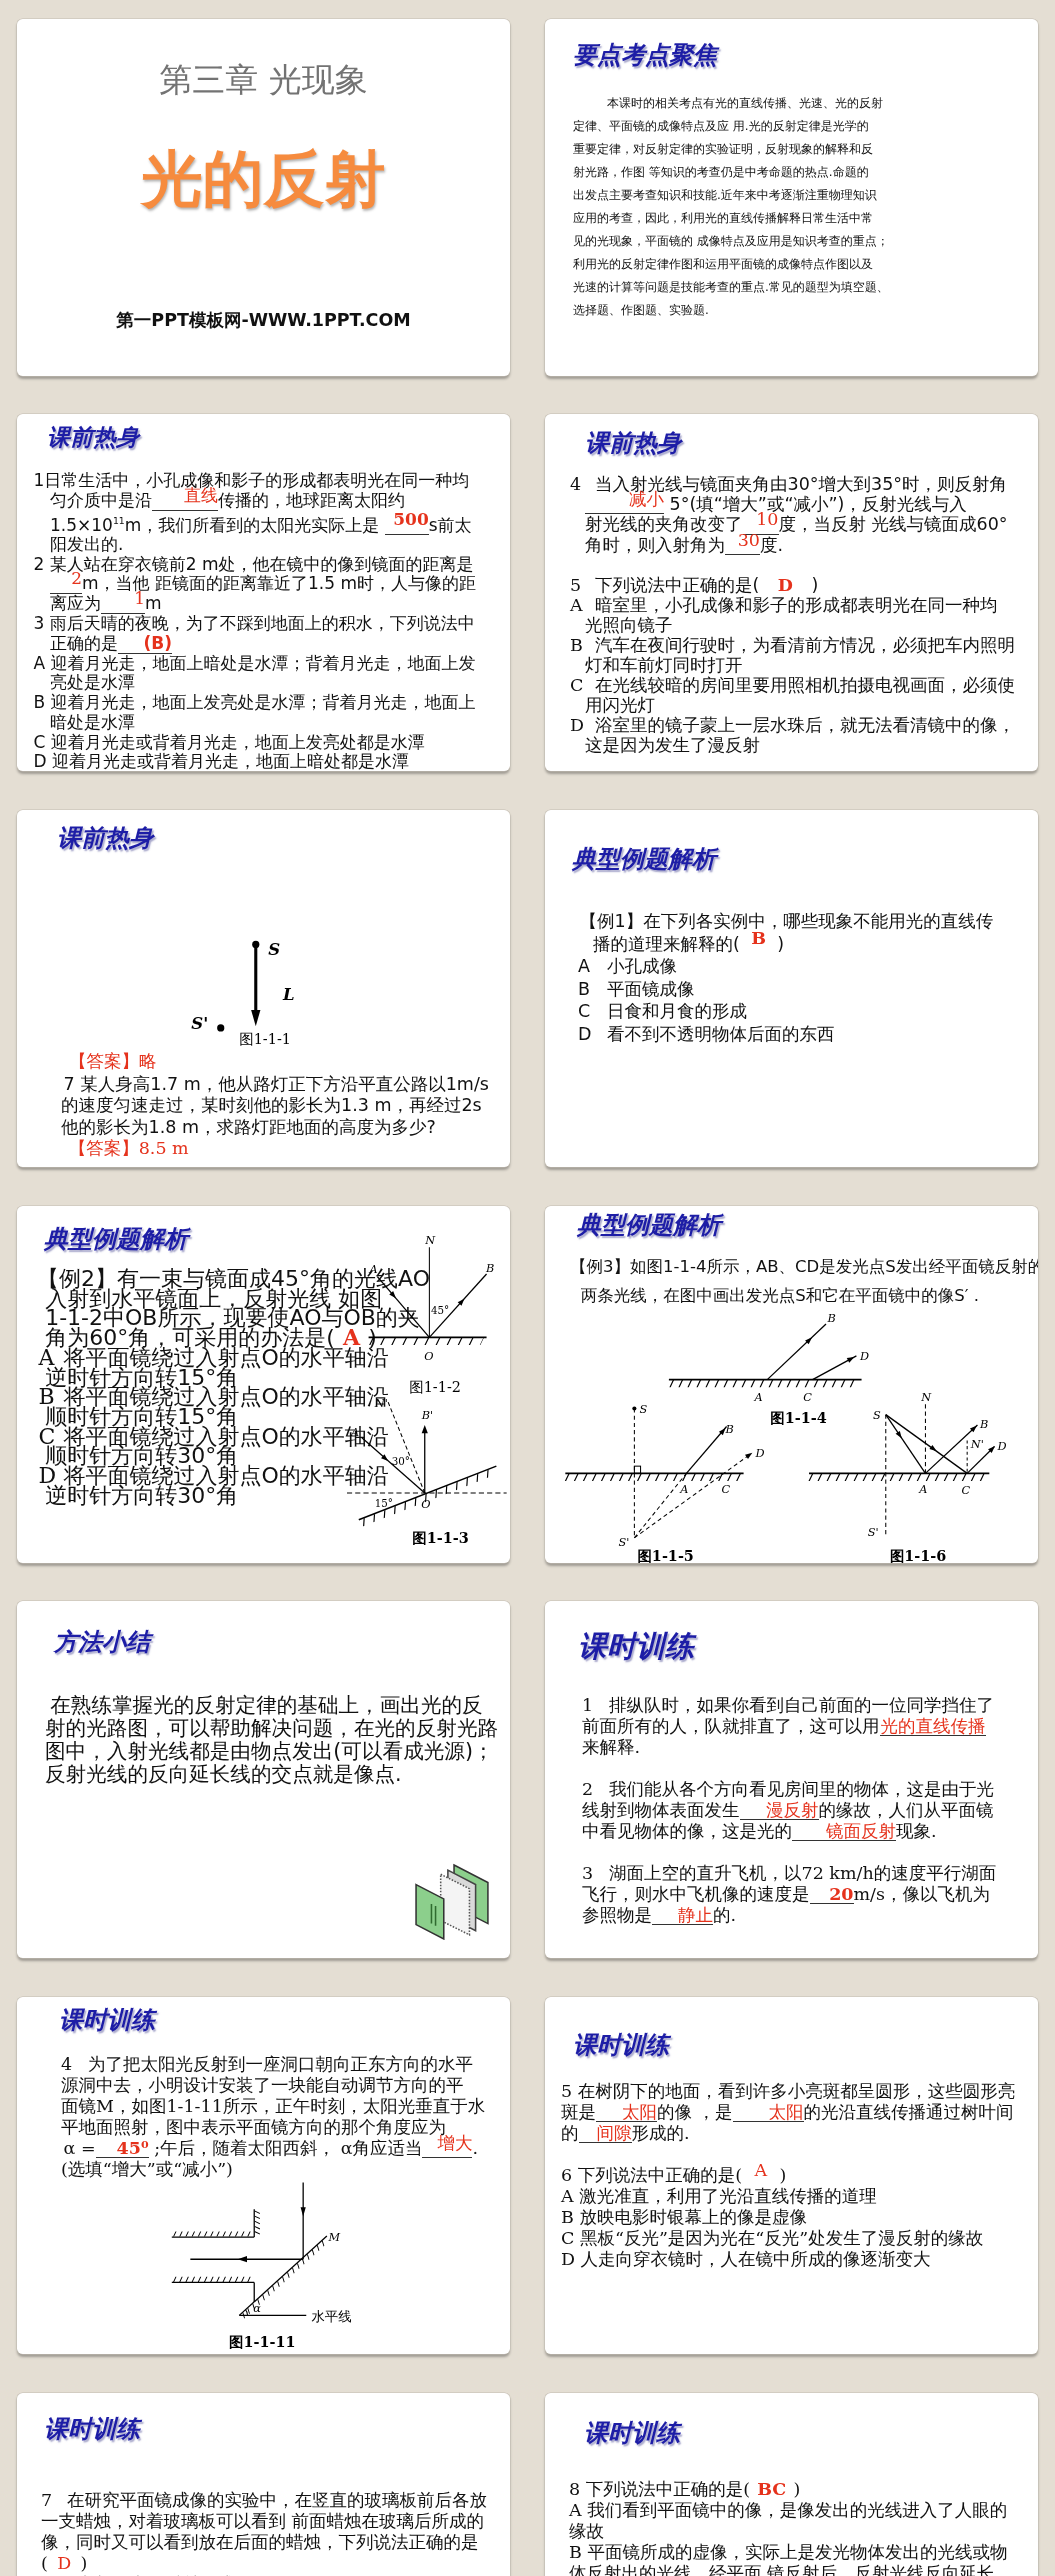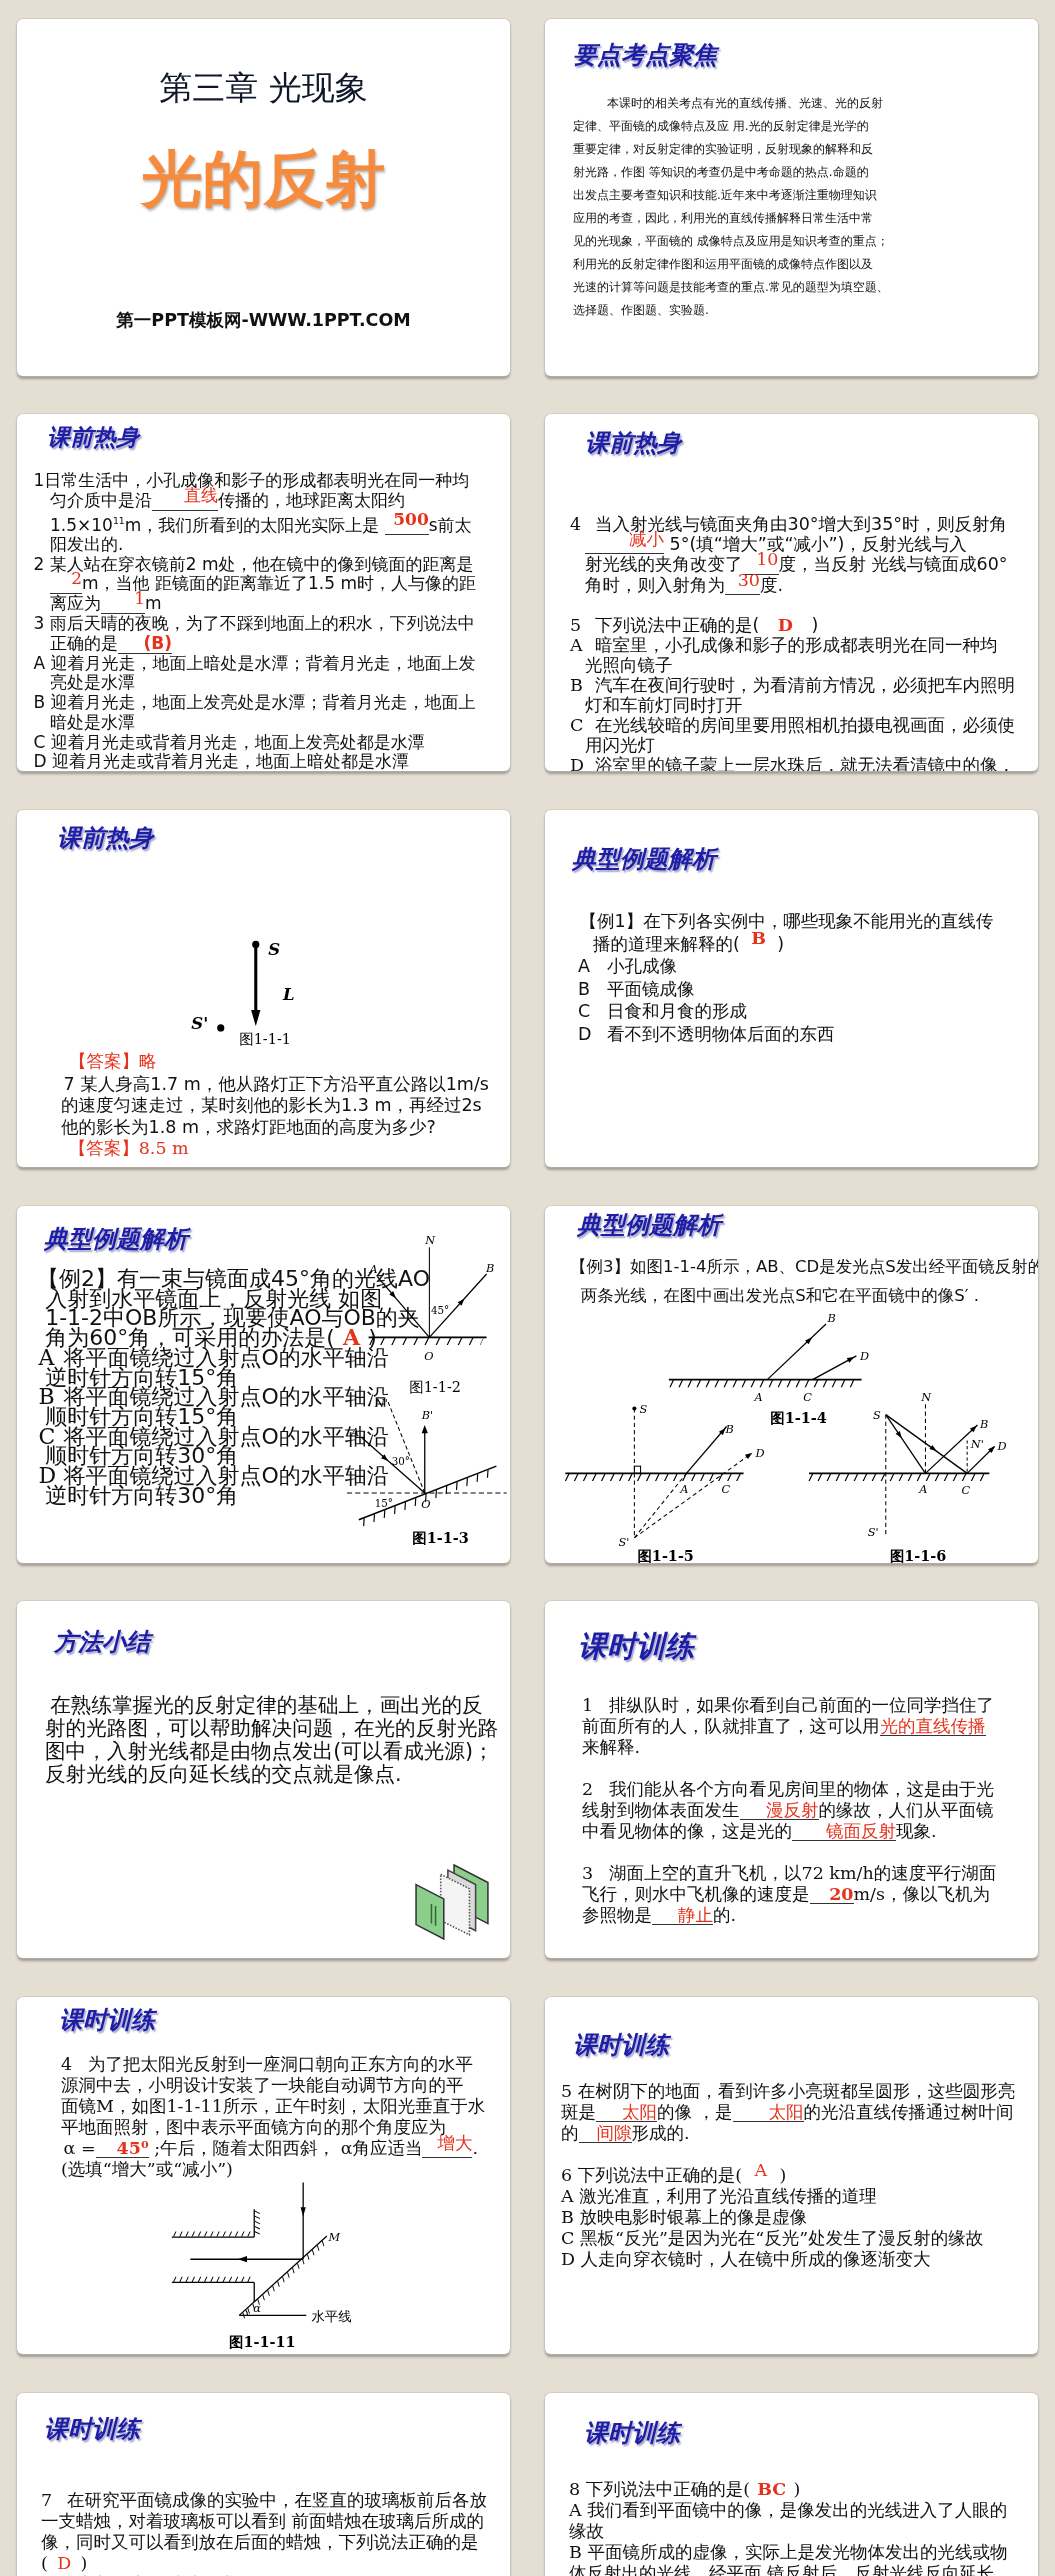--- a/index.html
+++ b/index.html
@@ -21,21 +21,21 @@
 .fig text{font-family:"DejaVu Serif",serif;font-style:italic;font-size:22px;fill:#000;}
 .fig text.cap{font-style:normal;font-size:28px;}
 .fig text.bd{font-weight:bold;}
 .fig text.nm{font-style:normal;}
 .center{position:absolute;left:0;width:493px;text-align:center;white-space:nowrap;line-height:1;}
 </style>
 </head>
 <body>
 
 <div class="slide c0 r0">
-  <div class="center" style="top:52px;font-size:33px;color:#0f172a;">第三章 光现象</div>
+  <div class="center" style="top:44px;font-size:33px;color:#737373;">第三章 光现象</div>
   <div class="center" style="top:129px;font-size:61px;font-weight:bold;color:#f68b3e;text-shadow:1px 2.1px 2.6px rgba(0,0,0,.3);">光的反射</div>
   <div class="center" style="top:293px;font-size:17.5px;font-weight:bold;color:#111;">第一PPT模板网-WWW.1PPT.COM</div>
 </div>
 
 <div class="slide c1 r0">
   <div class="h" style="left:28px;top:24px;">要点考点聚焦</div>
   <div class="blk sans" style="left:28px;top:73px;font-size:12px;line-height:23px;">
     <div class="ln" style="padding-left:34px">本课时的相关考点有光的直线传播、光速、光的反射</div>
     <div class="ln">定律、平面镜的成像特点及应 用.光的反射定律是光学的</div>
     <div class="ln">重要定律，对反射定律的实验证明，反射现象的解释和反</div>
@@ -65,21 +65,21 @@
     <div class="ln" style="padding-left:16.5px">亮处是水潭</div>
     <div class="ln">B 迎着月光走，地面上发亮处是水潭；背着月光走，地面上</div>
     <div class="ln" style="padding-left:16.5px">暗处是水潭</div>
     <div class="ln">C 迎着月光走或背着月光走，地面上发亮处都是水潭</div>
     <div class="ln">D 迎着月光走或背着月光走，地面上暗处都是水潭</div>
   </div>
 </div>
 
 <div class="slide c1 r1">
   <div class="h" style="left:40px;top:16.5px;">课前热身</div>
-  <div class="blk sans" style="left:25px;top:60px;font-size:17.5px;line-height:20px;margin-top:40px;">
+  <div class="blk sans" style="left:25px;top:60px;font-size:17.5px;line-height:20px;">
     <div class="ln"><span class="lab serif" style="width:25px">4</span><span>当入射光线与镜面夹角由30°增大到35°时，则反射角</span></div>
     <div class="ln" style="padding-left:15px"><span class="blank" style="width:79px"><span class="red serif up">减小</span></span><span> 5°(填“增大”或“减小”)，反射光线与入</span></div>
     <div class="ln" style="padding-left:15px"><span>射光线的夹角改变了</span><span class="blank" style="width:36px"><span class="red serif up">10</span></span><span>度，当反射 光线与镜面成60°</span></div>
     <div class="ln" style="padding-left:15px"><span>角时，则入射角为</span><span class="blank" style="width:35px"><span class="red serif up">30</span></span><span>度.</span></div>
     <div class="ln" style="height:20px"></div>
     <div class="ln"><span class="lab serif" style="width:25px">5</span><span>下列说法中正确的是(</span><span class="red serif b" style="margin:0 18.5px">D</span><span>)</span></div>
     <div class="ln"><span class="lab serif" style="width:25px">A</span><span>暗室里，小孔成像和影子的形成都表明光在同一种均</span></div>
     <div class="ln" style="padding-left:15px">光照向镜子</div>
     <div class="ln"><span class="lab serif" style="width:25px">B</span><span>汽车在夜间行驶时，为看清前方情况，必须把车内照明</span></div>
     <div class="ln" style="padding-left:15px">灯和车前灯同时打开</div>

